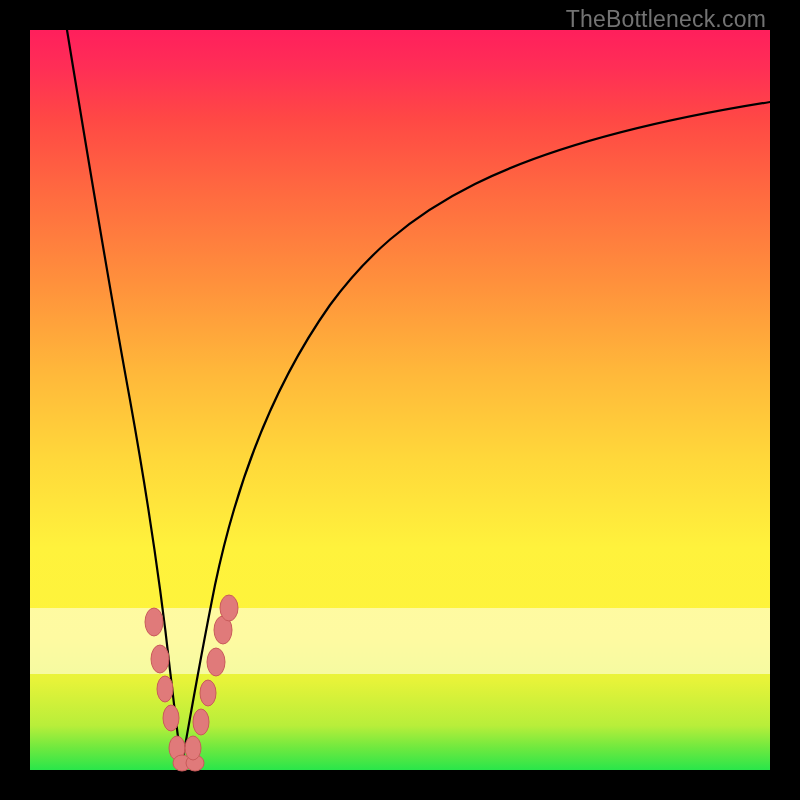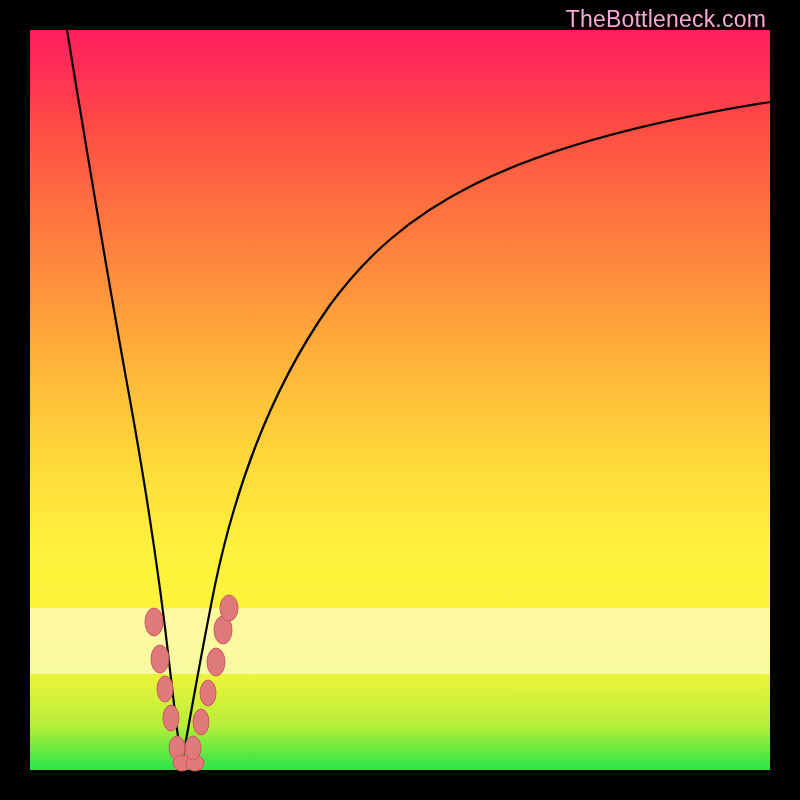--- a/index.html
+++ b/index.html
@@ -44,21 +44,21 @@
   .pale-band {
     position: absolute;
     left: 0;
     right: 0;
     background: rgba(255,255,245,0.55);
   }
   .watermark {
     position: absolute;
     top: 6px;
     right: 34px;
-    color: #f9a8d4;
+    color: #737373;
     font-size: 23px;
     font-weight: 500;
     letter-spacing: 0.2px;
     user-select: none;
   }
   svg.curves {
     position: absolute;
     left: 0;
     top: 0;
     width: 740px;

